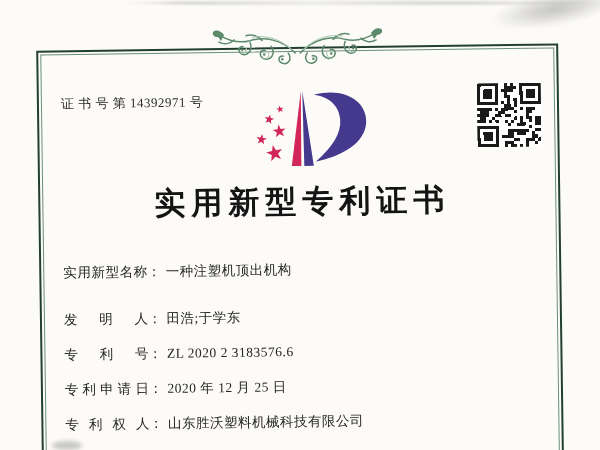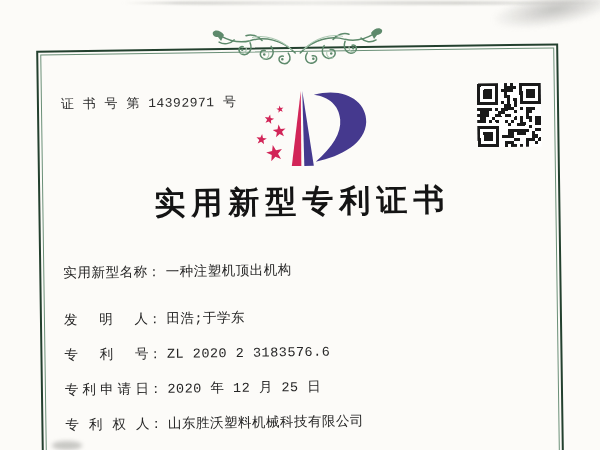--- a/index.html
+++ b/index.html
@@ -1,21 +1,21 @@
 <!DOCTYPE html>
 <html><head>
 <meta charset="utf-8">
 <style>
   html,body{margin:0;padding:0;}
   body{
     width:600px;height:450px;overflow:hidden;position:relative;
     background:#f2f1ee;
     font-family:"Liberation Serif","DejaVu Serif",serif;
   }
-  .paper{position:absolute;inset:0;background:#fcfbf8;font-family:Liberation Mono, monospace;}
+  .paper{position:absolute;inset:0;background:#fcfbf8;}
   
   .scan-edge{
     position:absolute;top:1px;left:120px;right:0;height:4px;
     background:linear-gradient(90deg,rgba(170,170,166,0) 0%,rgba(160,160,156,.45) 12%,
       rgba(190,190,186,.25) 40%,rgba(158,158,154,.42) 70%,rgba(200,200,196,.15) 100%);
     filter:blur(1px);border-radius:50%;
   }
   .curl-shadow{
     position:absolute;top:-8px;right:-20px;width:130px;height:34px;
     background:radial-gradient(ellipse at center,rgba(148,148,146,.55),rgba(148,148,146,0) 70%);

